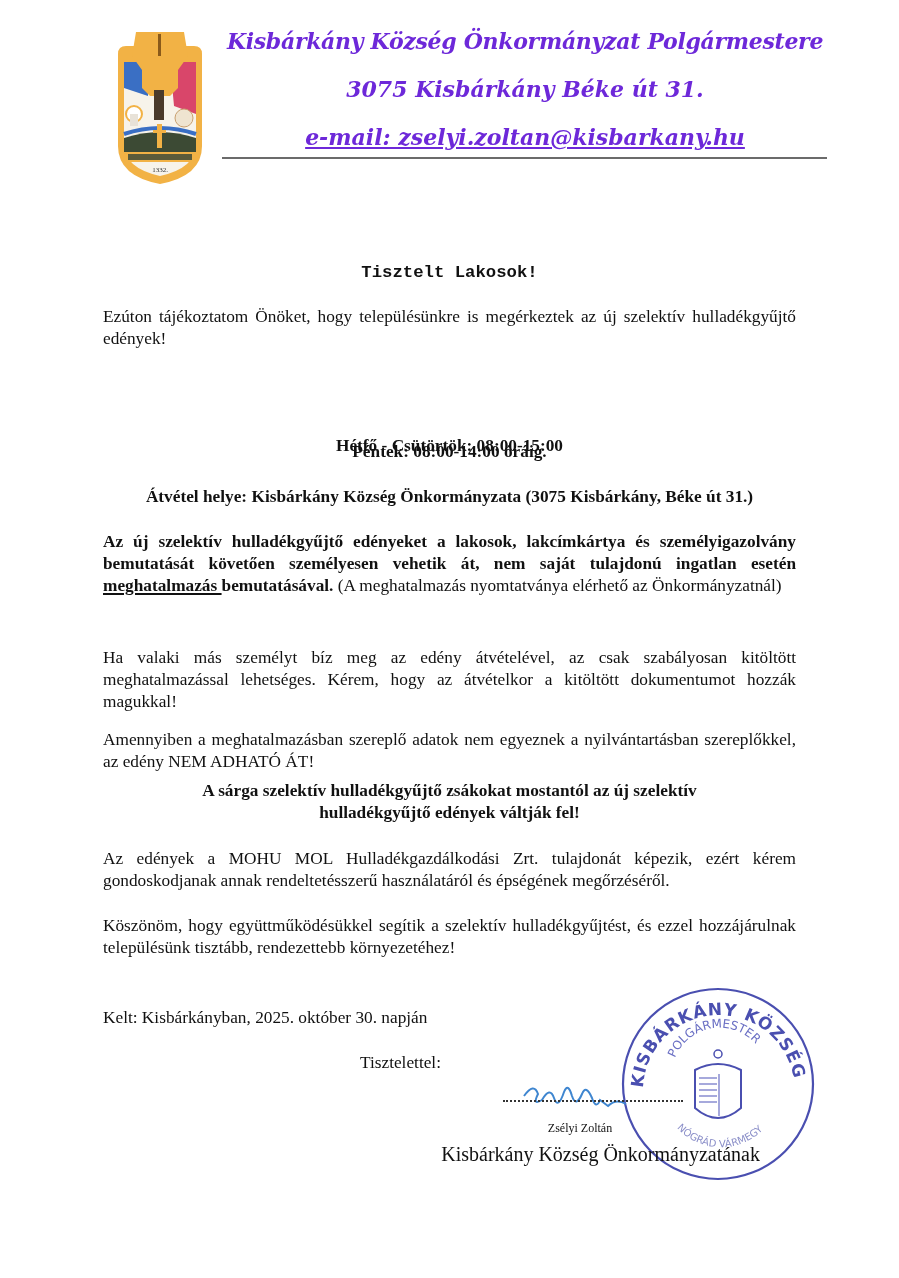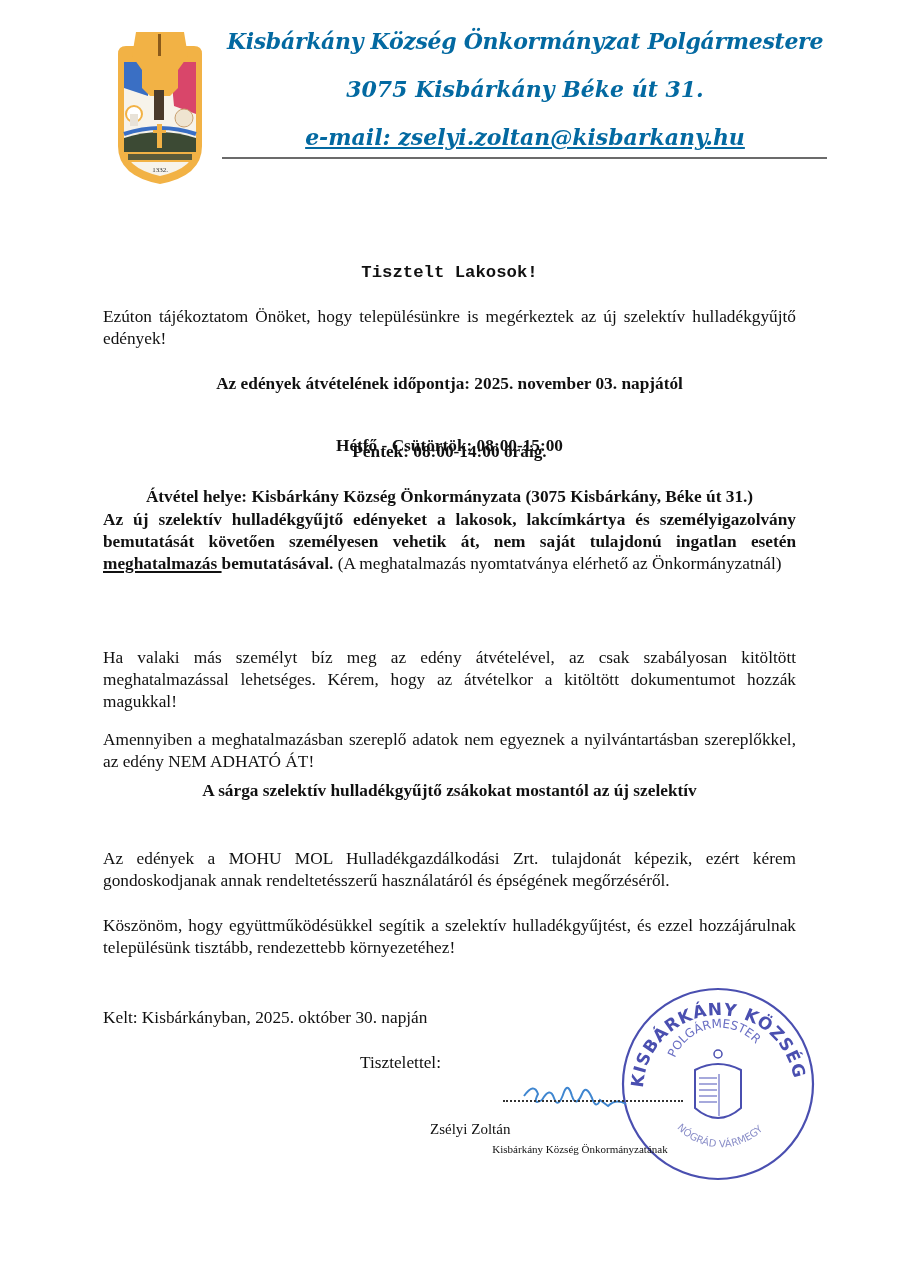--- a/index.html
+++ b/index.html
@@ -3,54 +3,54 @@
 <meta charset="utf-8">
 <style>
   html, body { margin: 0; padding: 0; background: #ffffff; }
   body { width: 899px; height: 1278px; position: relative; overflow: hidden;
          font-family: "Liberation Serif", serif; color: #111; }
   .page { position: absolute; left: 0; top: 0; width: 899px; height: 1278px; }
 
   
   .crest { position: absolute; left: 108px; top: 26px; width: 104px; height: 160px; }
   .lh { position: absolute; left: 224px; width: 602px; text-align: center;
-        font-family: "DejaVu Serif", serif; font-style: italic; font-weight: bold; color: #0369a1; }
+        font-family: "DejaVu Serif", serif; font-style: italic; font-weight: bold; color: #6d28d9; }
   .lh1 { top: 28px; font-size: 22px; letter-spacing: -0.3px; }
   .lh2 { top: 76px; font-size: 22px; }
   .lh3 { top: 124px; font-size: 22px; text-decoration: underline; }
   .lh-rule { position: absolute; left: 222px; top: 157px; width: 605px; height: 2px; background: #6b6b6b; }
 
   
   .blk { position: absolute; left: 103px; width: 693px; font-size: 17.3px; line-height: 22px; }
   .center { text-align: center; }
   .justify { text-align: justify; text-align-last: left; }
   .b { font-weight: bold; }
   .u { text-decoration: underline; text-decoration-thickness: 2px; text-underline-offset: 2px; }
 
   .greeting { top: 262px; font-family: Liberation Mono, monospace; }
   .p1 { top: 306px; }
   .date-line { top: 373px; }
   .hours1 { top: 419px; margin-top: 16px; }
   .hours2 { top: 441px; }
   .place { top: 486px; }
-  .p2 { top: 509px; }
+  .p2 { top: 531px; }
   .p3 { top: 647px; }
   .p4 { top: 689px; margin-top: 40px; }
   .notice1 { top: 780px; }
   .notice2 { top: 802px; }
   .p5 { top: 848px; }
   .p6 { top: 915px; }
   .dated { top: 1007px; left: 103px; width: auto; }
   .regards { top: 1052px; left: 316px; width: auto; margin-left: 44px; }
 
   .sig-dots { position: absolute; top: 1096px; left: 503px; width: 180px; height: 4px;
               border-bottom: 2px dotted #333; }
   .sig-scribble { position: absolute; left: 520px; top: 1076px; width: 110px; height: 40px; }
-  .sig-name { position: absolute; top: 1121px; left: 430px; width: 300px; text-align: left; font-size: 15px; }
-  .sig-org { position: absolute; top: 1143px; left: 400px; width: 360px; text-align: center; font-size: 11px; }
+  .sig-name { position: absolute; top: 1121px; left: 430px; width: 300px; text-align: center; font-size: 12px; }
+  .sig-org { position: absolute; top: 1143px; left: 400px; width: 360px; text-align: right; font-size: 20px; }
   .sig-title { position: absolute; top: 1166px; left: 450px; width: 260px; text-align: center; font-size: 17.3px; }
 
   .stamp { position: absolute; left: 615px; top: 978px; width: 205px; height: 210px; }
 </style>
 </head>
 <body>
 
 <div class="page">
 
   <svg class="crest" viewBox="0 0 104 160">
@@ -73,36 +73,36 @@
     <text x="52" y="146" font-size="7" text-anchor="middle" fill="#333" font-family="Liberation Serif, serif">1332.</text>
   </svg>
 
   <div class="lh lh1">Kisbárkány Község Önkormányzat Polgármestere</div>
   <div class="lh lh2">3075 Kisbárkány Béke út 31.</div>
   <div class="lh lh3">e-mail: zselyi.zoltan@kisbarkany.hu</div>
   <div class="lh-rule"></div>
 
   <div class="blk center b greeting">Tisztelt Lakosok!</div>
   <div class="blk justify p1">Ezúton tájékoztatom Önöket, hogy településünkre is megérkeztek az új szelektív hulladékgyűjtő edények!</div>
-  <div class="blk center b date-line">Az edények átvételének időpontja: 2025. november 03. napjától</div>
   <div class="blk center b hours1">Hétfő - Csütörtök: 08:00-15:00</div>
   <div class="blk center b hours2">Péntek: 08:00-14:00 óráig.</div>
 
   <div class="blk center b place">
     <span>Átvétel helye: </span><span>Kisbárkány Község Önkormányzata (3075 Kisbárkány, Béke út 31.)</span>
   </div>
 
   <div class="blk justify p2">
     <span class="b">Az új szelektív hulladékgyűjtő edényeket a lakosok, lakcímkártya és személyigazolvány bemutatását követően személyesen vehetik át, nem saját tulajdonú ingatlan esetén</span><span class="b u"> meghatalmazás </span><span class="b">bemutatásával.</span><span> (A meghatalmazás nyomtatványa elérhető az Önkormányzatnál)</span>
   </div>
 
   <div class="blk justify p3">Ha valaki más személyt bíz meg az edény átvételével, az csak szabályosan kitöltött meghatalmazással lehetséges. Kérem, hogy az átvételkor a kitöltött dokumentumot hozzák magukkal!</div>
   <div class="blk justify p4">Amennyiben a meghatalmazásban szereplő adatok nem egyeznek a nyilvántartásban szereplőkkel, az edény NEM ADHATÓ ÁT!</div>
 
   <div class="blk center b notice1">A sárga szelektív hulladékgyűjtő zsákokat mostantól az új szelektív</div>
+  <div class="blk center b notice2">hulladékgyűjtő edények váltják fel!</div>
 
   <div class="blk justify p5">Az edények a MOHU MOL Hulladékgazdálkodási Zrt. tulajdonát képezik, ezért kérem gondoskodjanak annak rendeltetésszerű használatáról és épségének megőrzéséről.</div>
   <div class="blk justify p6">Köszönöm, hogy együttműködésükkel segítik a szelektív hulladékgyűjtést, és ezzel hozzájárulnak településünk tisztább, rendezettebb környezetéhez!</div>
 
   <div class="blk dated">Kelt: Kisbárkányban, 2025. október 30. napján</div>
   <div class="blk regards">Tisztelettel:</div>
 
   <svg class="stamp" viewBox="0 0 205 210">
     <defs>
       <path id="arcTop" d="M 28 110 A 76 76 0 0 1 178 96"></path>

